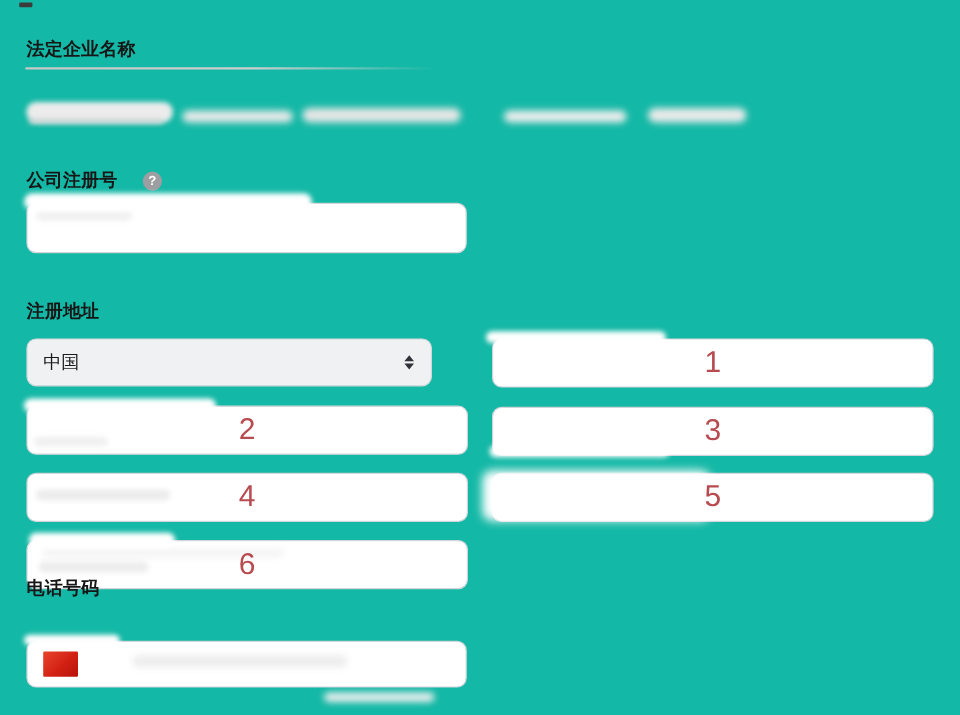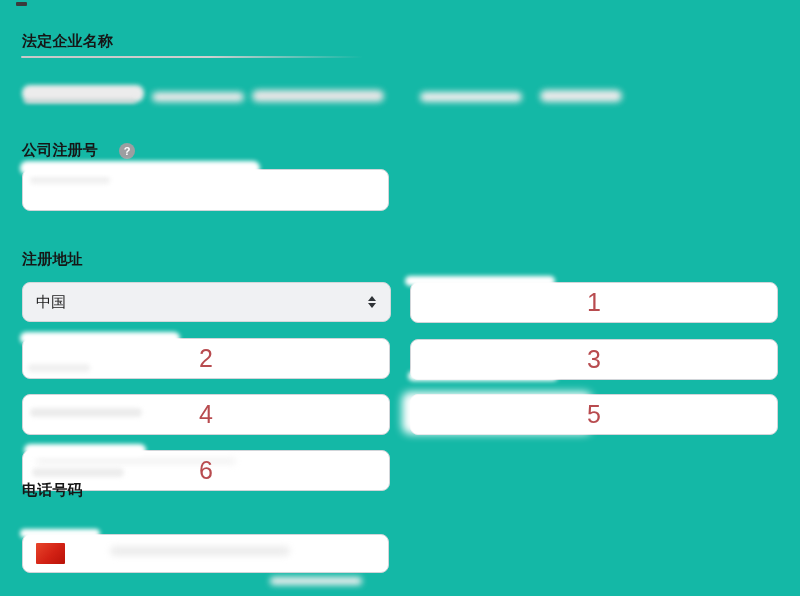--- a/index.html
+++ b/index.html
@@ -27,21 +27,21 @@
     position:absolute;background:#fff;border:1px solid #d1d5d9;border-radius:8px;
     box-sizing:border-box;
   }
   .annotated{display:flex;align-items:center;justify-content:center;}
   .annotation{
     color:#b84b4f;font-size:25px;font-weight:400;line-height:1;
     position:relative;z-index:6;
   }
 
   .select{
-    position:absolute;left:22px;top:282px;width:369px;height:40px;
+    position:absolute;left:22px;top:282px;width:338px;height:40px;
     background:#f0f1f3;border:1px solid #d3d7da;border-radius:8px;
     box-sizing:border-box;display:flex;align-items:center;
     justify-content:space-between;padding:0 13px;cursor:pointer;
   }
   .select-value{font-size:15px;color:#1a1a1a;}
   .sort-icon{display:flex;align-items:center;}
 
   .underline{
     position:absolute;left:21px;top:56px;width:342px;height:2px;
     background:linear-gradient(to right,#c8c8c8 0%,#cfcfcf 55%,rgba(207,207,207,0) 100%);

